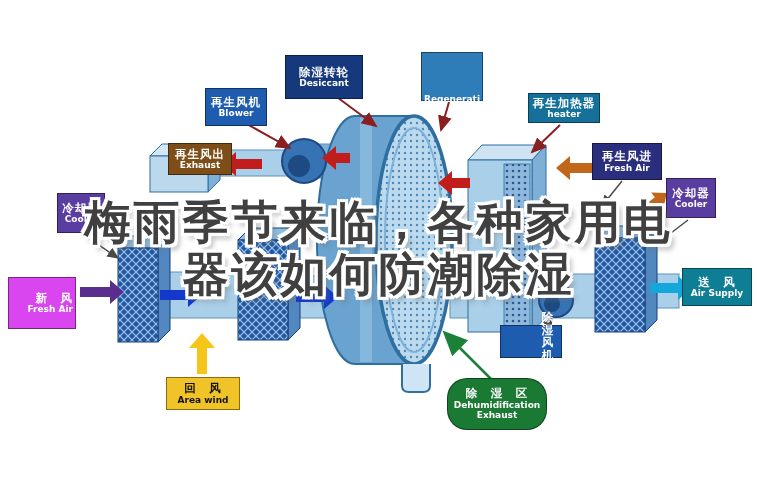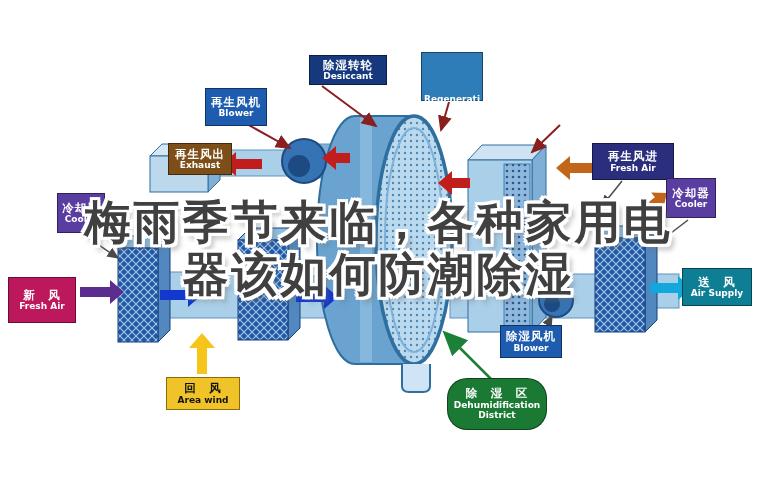--- a/index.html
+++ b/index.html
@@ -11,32 +11,32 @@
 
   
   .lbl {
     position:absolute; z-index:3; box-sizing:border-box;
     display:flex; flex-direction:column; align-items:center; justify-content:center;
     text-align:center; color:#fff; font-weight:bold; line-height:1.12;
     border:1px solid rgba(0,0,0,.45); padding:1px 2px;
   }
   .lbl .zh { font-size:11.5px; letter-spacing:1px; }
   .lbl .en { font-size:9px; }
-  #lbl-desiccant        { left:285px; top:55px;  width:78px;  height:30px; background:#15397c;margin-left:24px; }
+  #lbl-desiccant        { left:285px; top:55px;  width:78px;  height:44px; background:#15397c; }
   #lbl-regen-area       { left:421px; top:52px;  width:62px;  height:49px; background:#2e7cb8;gap:42px; }
   #lbl-regen-blower     { left:205px; top:88px;  width:62px;  height:38px; background:#1d5cae; }
   #lbl-regen-heater     { left:528px; top:93px;  width:72px;  height:30px; background:#15719a; }
   #lbl-regen-out        { left:168px; top:143px; width:64px;  height:32px; background:#7d4e18; }
-  #lbl-regen-in         { left:592px; top:143px; width:82px;  height:37px; background:#2b2e7d; }
+  #lbl-regen-in         { left:592px; top:143px; width:70px;  height:37px; background:#2b2e7d; }
   #lbl-cooler-left      { left:57px;  top:193px; width:48px;  height:40px; background:#5a3da0; }
   #lbl-cooler-right     { left:666px; top:178px; width:50px;  height:40px; background:#5a3da0; }
-  #lbl-fresh-air        { left:8px;   top:277px; width:68px;  height:46px; background:#be185d; }
+  #lbl-fresh-air        { left:8px;   top:277px; width:68px;  height:52px; background:#d946ef;align-items:flex-end; }
   #lbl-air-supply       { left:682px; top:268px; width:70px;  height:38px; background:#0e7e95; }
   #lbl-back-wind        { left:166px; top:377px; width:74px;  height:33px; background:#f0c428; color:#111; border-color:#8a6c0a; }
-  #lbl-dehumid-blower   { left:500px; top:325px; width:62px;  height:33px; background:#1d5cae; }
+  #lbl-dehumid-blower   { left:500px; top:325px; width:62px;  height:33px; background:#1d5cae;padding-left:36px; }
   #lbl-dehumid-district { left:447px; top:378px; width:100px; height:52px; background:#1a7a33;border-radius:20px; }
 
   
   #headline {
     position:absolute; left:0; right:0; top:196px; z-index:5;
     text-align:center; font-weight:bold; font-size:46px; line-height:52px;
     letter-spacing:3px; color:#404040;
     text-shadow:
       -3px -3px 0 #fff, 0 -3px 0 #fff, 3px -3px 0 #fff,
       -3px  0   0 #fff, 3px  0   0 #fff,
@@ -167,20 +167,24 @@
     <div class="en">Desiccant</div>
   </div>
   <div class="lbl" id="lbl-regen-area">
     <div class="zh">再生区</div>
     <div class="en">Regenerati on Area</div>
   </div>
   <div class="lbl" id="lbl-regen-blower">
     <div class="zh">再生风机</div>
     <div class="en">Blower</div>
   </div>
+  <div class="lbl" id="lbl-regen-heater">
+    <div class="zh">再生加热器</div>
+    <div class="en">heater</div>
+  </div>
   <div class="lbl" id="lbl-regen-out">
     <div class="zh">再生风出</div>
     <div class="en">Exhaust</div>
   </div>
   <div class="lbl" id="lbl-regen-in">
     <div class="zh">再生风进</div>
     <div class="en">Fresh Air</div>
   </div>
   <div class="lbl" id="lbl-cooler-left">
     <div class="zh">冷却器</div>
@@ -201,21 +205,21 @@
   <div class="lbl" id="lbl-back-wind">
     <div class="zh">回　风</div>
     <div class="en">Area wind</div>
   </div>
   <div class="lbl" id="lbl-dehumid-blower">
     <div class="zh">除湿风机</div>
     <div class="en">Blower</div>
   </div>
   <div class="lbl" id="lbl-dehumid-district">
     <div class="zh">除　湿　区</div>
-    <div class="en">Dehumidification District</div>
+    <div class="en">Dehumidification Exhaust</div>
   </div>
 
   <div id="headline">
     <div>梅雨季节来临，各种家用电</div>
     <div>器该如何防潮除湿</div>
   </div>
 
 </div>
 
 </body></html>

